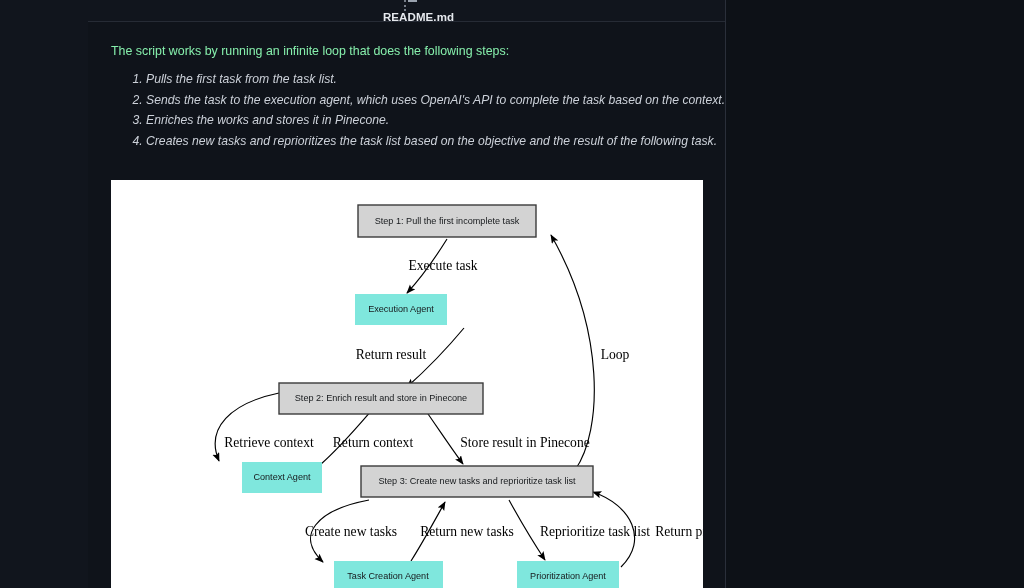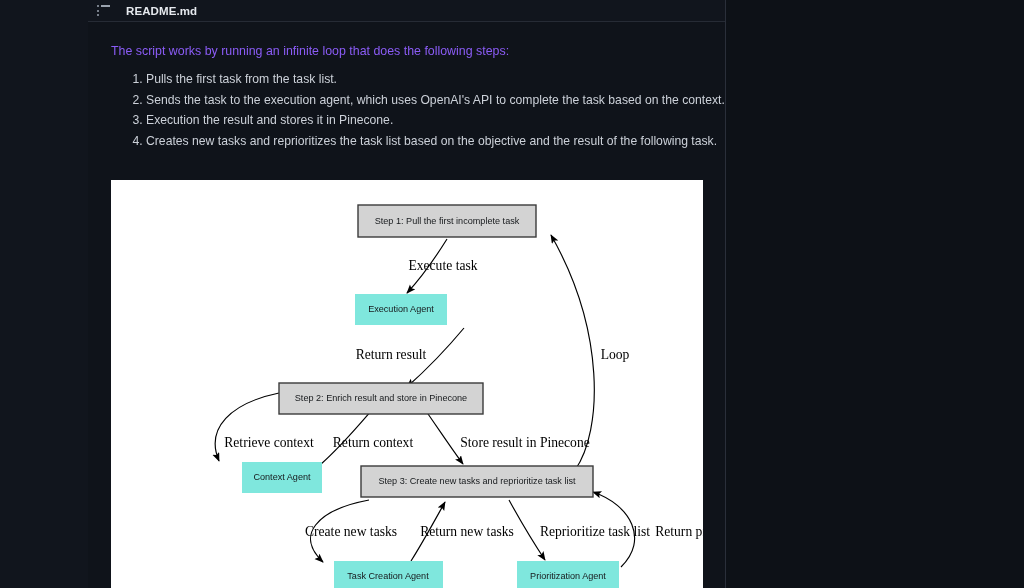--- a/index.html
+++ b/index.html
@@ -28,20 +28,21 @@
     border-right:1px solid #2a2f3a;
   }
 
   
   .preview-header {
     position:relative; height:22px; width:100%;
     background:#11151d;
     border-bottom:1px solid #262b35;
     display:flex; align-items:center;
     padding-left:9px;
+    flex-direction:column;
   }
   .list-icon { width:14px; height:11px; position:relative; display:block; flex:0 0 auto; }
   .list-icon i {
     position:absolute; left:4px; width:9px; height:1.5px; background:#9aa2ae; display:block;
   }
   .list-icon i:nth-child(1){ top:0px; }
   .list-icon i:nth-child(2){ top:4.5px; }
   .list-icon i:nth-child(3){ top:9px; }
   .list-icon b {
     position:absolute; left:0; width:2px; height:2px; background:#9aa2ae; display:block; border-radius:50%;
@@ -56,31 +57,32 @@
     font-weight:bold;
     color:#e6e9ee;
     letter-spacing:0.1px;
     white-space:nowrap;
   }
 
   
   .md-body { position:absolute; left:0; top:22px; width:100%; }
   .intro {
     position:absolute; left:23px; top:22px;
-    font-size:12.4px; color:#8b5cf6; white-space:nowrap;
+    font-size:12.4px; color:#86efac; white-space:nowrap;
   }
   ol.steps {
     position:absolute; left:36px; top:51px;
     list-style:decimal outside;
     padding-left:22px;
   }
   ol.steps li {
     font-size:12.2px; color:#ccd1d9;
     margin-bottom:8.5px; white-space:nowrap;
     line-height:1.0;
+    font-style:italic;
   }
   ol.steps li::marker { color:#ccd1d9; }
 
   
   .diagram-wrap {
     position:absolute; left:23px; top:158px;
     width:592px; height:430px;
     background:#ffffff;
     overflow:hidden;
   }
@@ -127,21 +129,21 @@
       </span>
       <span class="file-title">README.md</span>
     </div>
 
     <div class="md-body">
       <div class="intro">The script works by running an infinite loop that does the following steps:</div>
 
       <ol class="steps">
         <li>Pulls the first task from the task list.</li>
         <li>Sends the task to the execution agent, which uses OpenAI's API to complete the task based on the context.</li>
-        <li>Execution the result and stores it in Pinecone.</li>
+        <li>Enriches the works and stores it in Pinecone.</li>
         <li>Creates new tasks and reprioritizes the task list based on the objective and the result of the following task.</li>
       </ol>
 
       <div class="diagram-wrap">
         <svg width="592" height="430" viewBox="0 0 592 430" xmlns="http://www.w3.org/2000/svg">
           <defs>
             <marker id="ah" markerWidth="9" markerHeight="9" refX="7.2" refY="3.2" orient="auto" markerUnits="strokeWidth">
               <path d="M0,0 L8,3.2 L0,6.4 L1.6,3.2 z" fill="#000000"></path>
             </marker>
           </defs>

